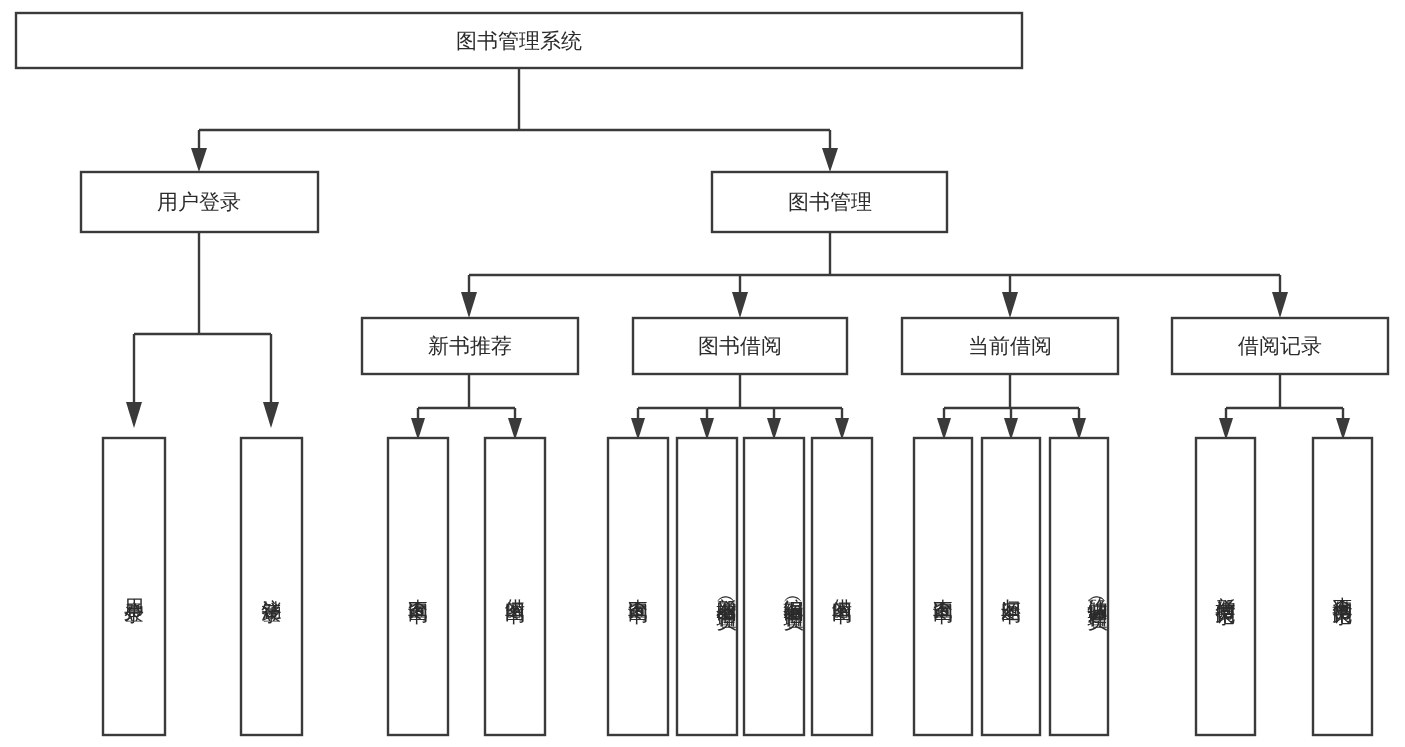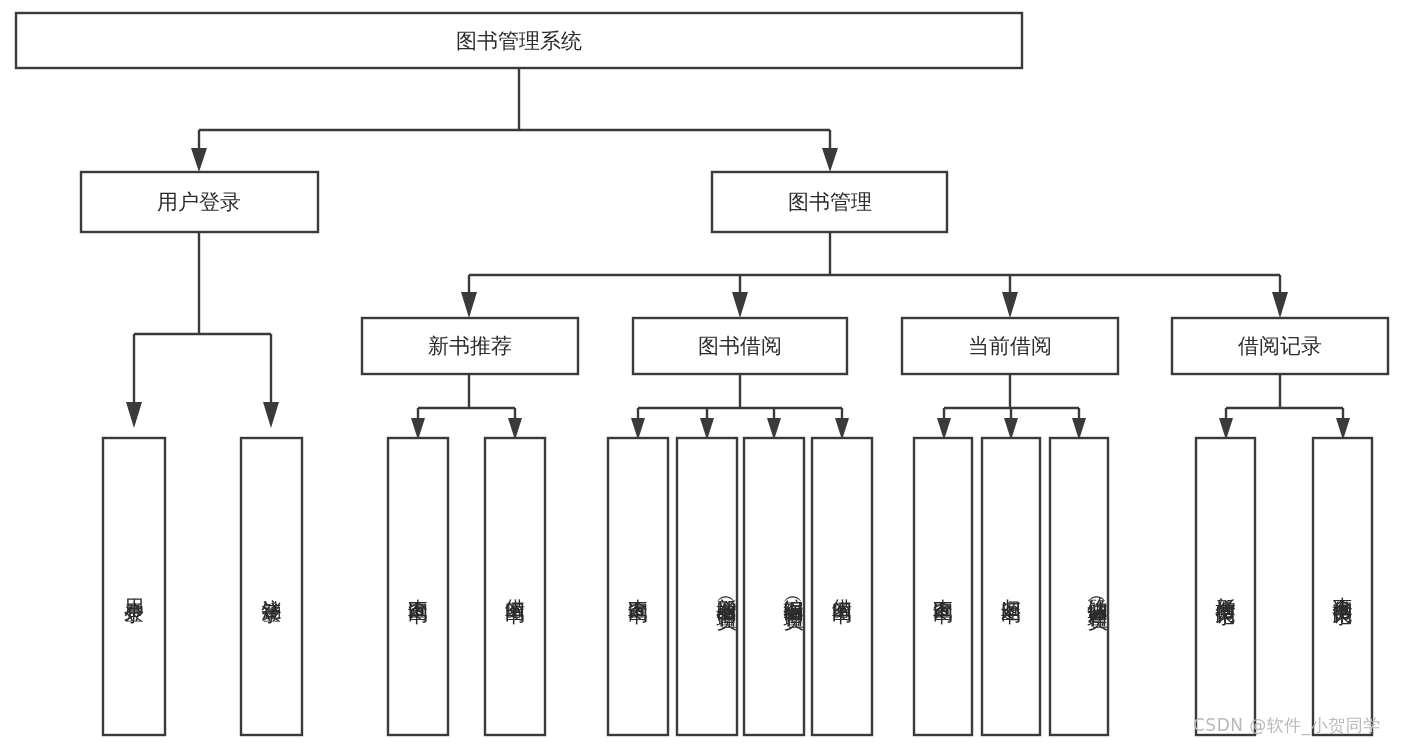--- a/index.html
+++ b/index.html
@@ -215,15 +215,14 @@
   <div class="leaf-label" style="left:608px; top:438px; width:60px; height:297px;">查询图书</div>
   <div class="leaf-label" style="left:677px; top:438px; width:60px; height:297px; align-items:flex-start; padding-top:8px; box-sizing:border-box;">新增图书（管理员）</div>
   <div class="leaf-label" style="left:744px; top:438px; width:60px; height:297px; align-items:flex-start; padding-top:8px; box-sizing:border-box;">编辑图书（管理员）</div>
   <div class="leaf-label" style="left:812px; top:438px; width:60px; height:297px;">借阅图书</div>
   <div class="leaf-label" style="left:914px; top:438px; width:58px; height:297px;">查询图书</div>
   <div class="leaf-label" style="left:982px; top:438px; width:58px; height:297px;">归还图书</div>
   <div class="leaf-label" style="left:1050px; top:438px; width:58px; height:297px; align-items:flex-start; padding-top:8px; box-sizing:border-box;">确认归还（管理员）</div>
   <div class="leaf-label" style="left:1196px; top:438px; width:59px; height:297px;">新增借阅记录</div>
   <div class="leaf-label" style="left:1313px; top:438px; width:59px; height:297px;">查询借阅记录</div>
 
-  <div class="watermark" style="left:1193px; top:714px;">CSDN @软件_小贺同学</div>
 
 </div>
 
 </body></html>

